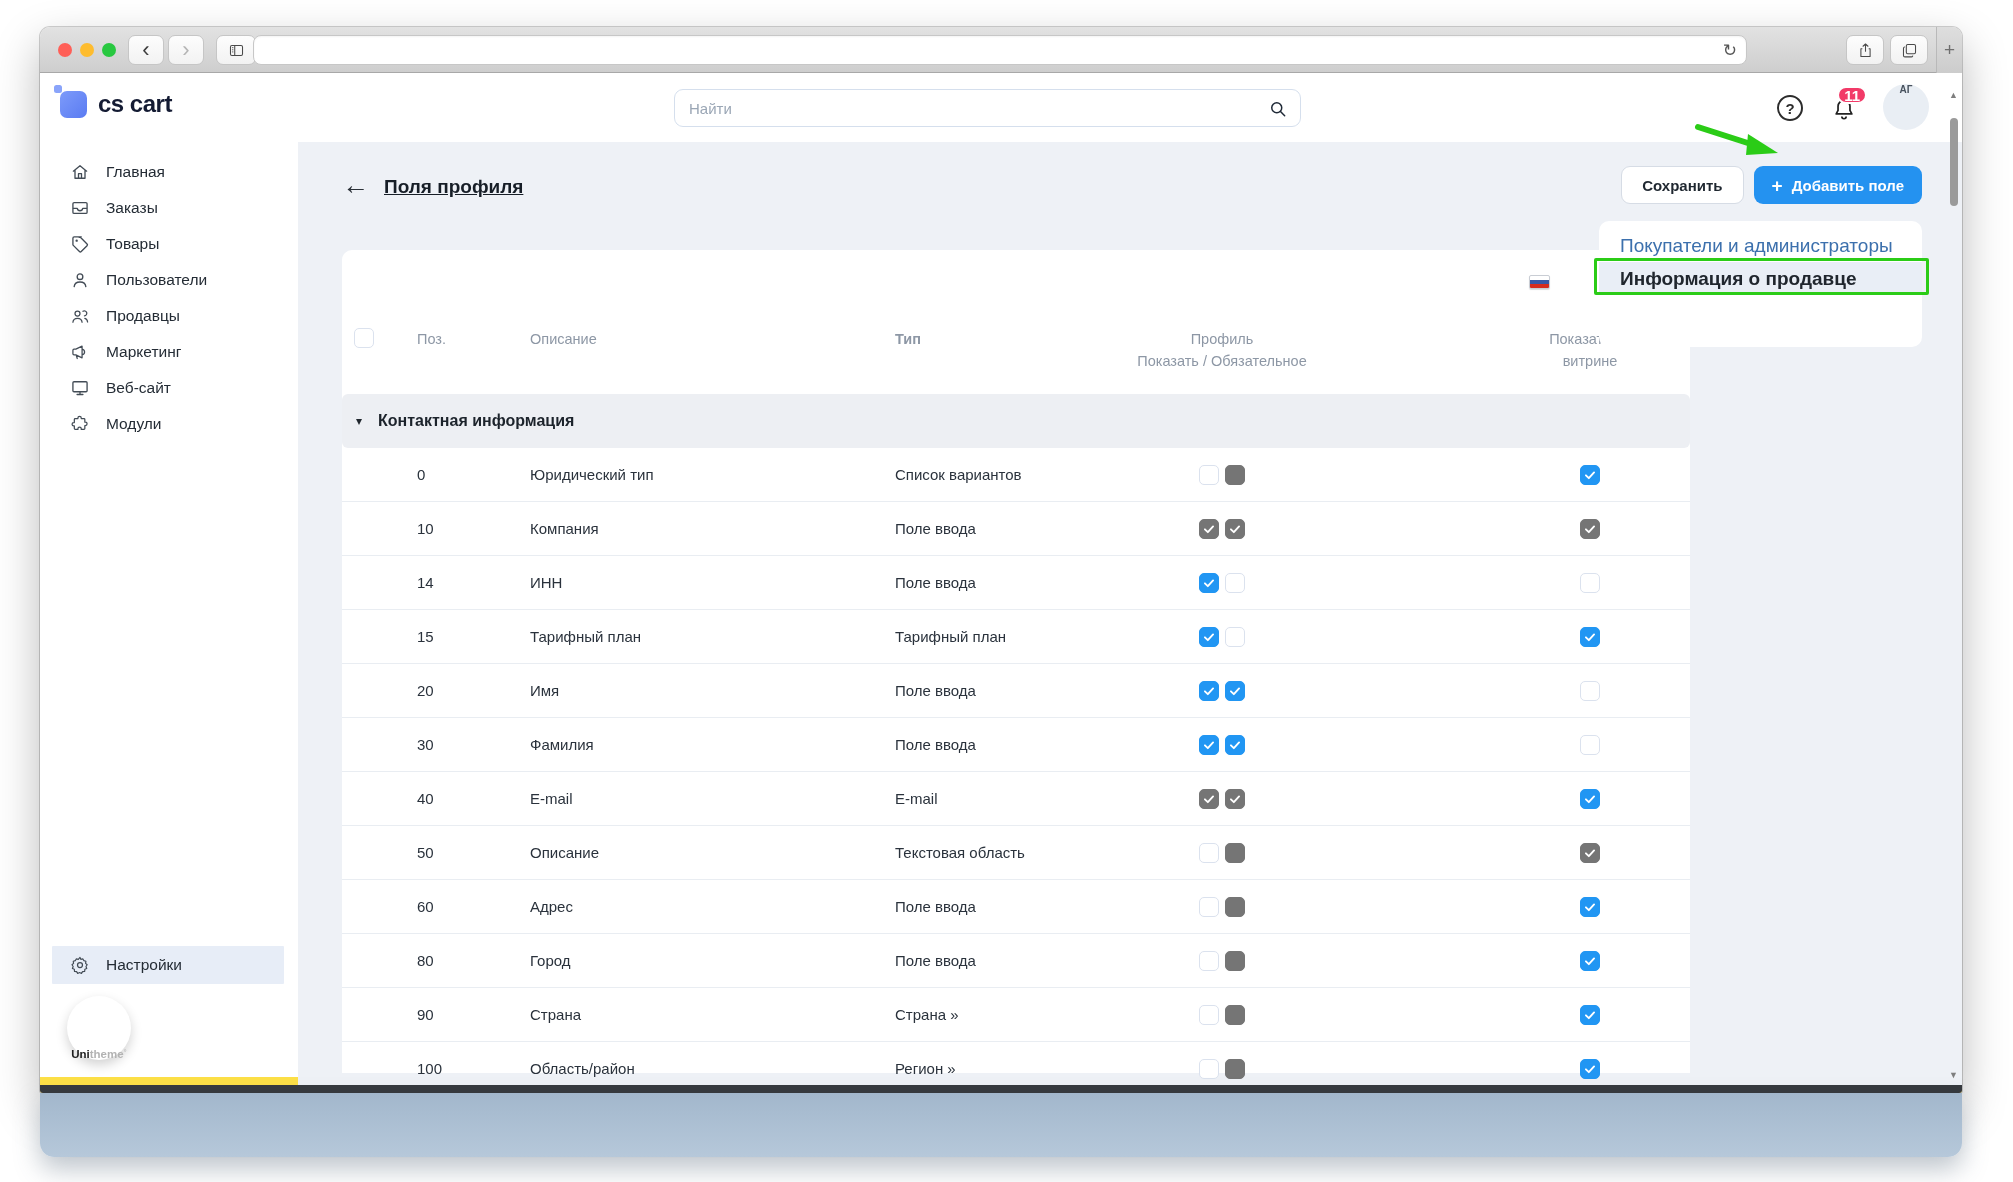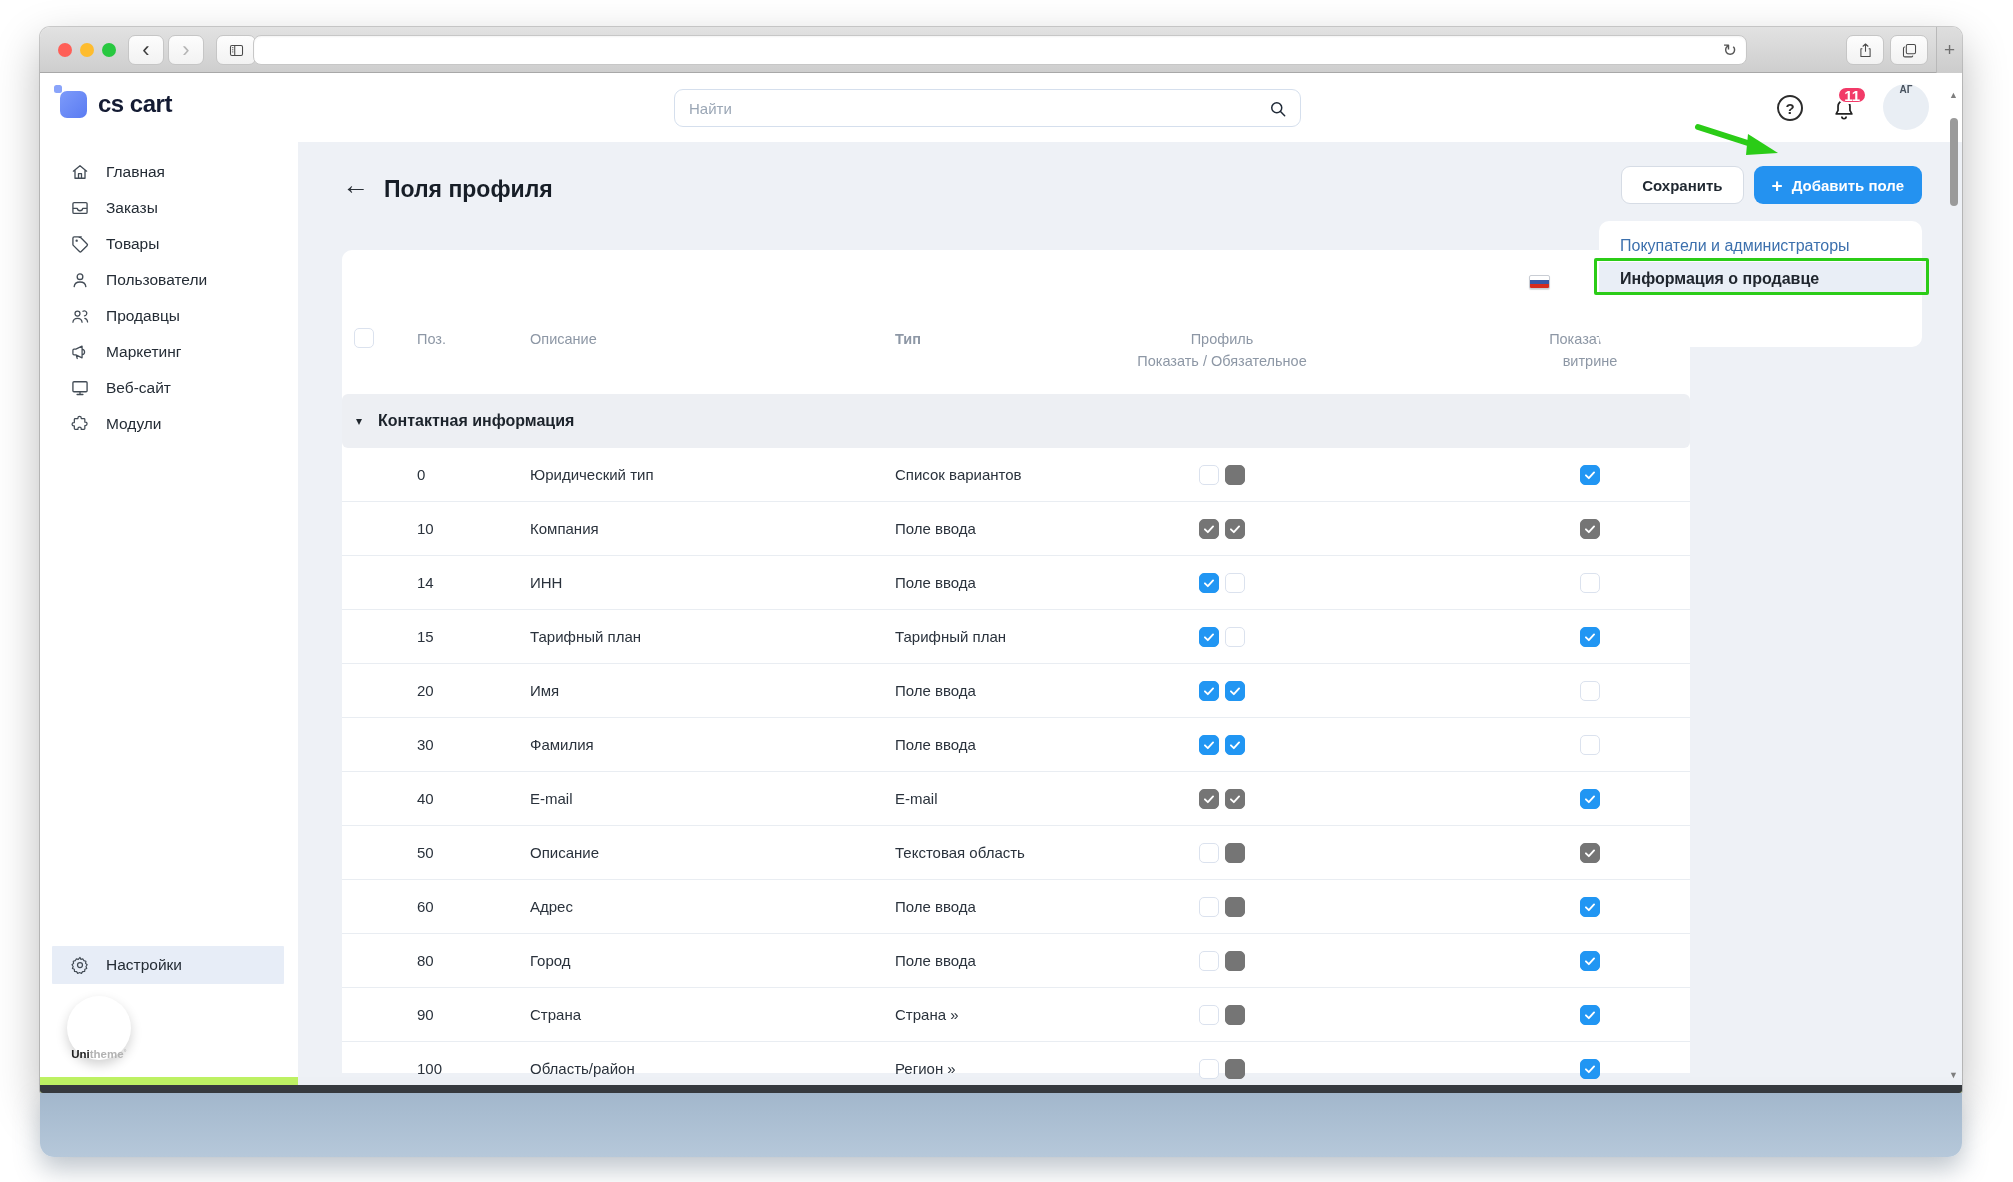--- a/index.html
+++ b/index.html
@@ -40,21 +40,21 @@
   .refresh { position:absolute; right:9px; top:4px; font-size:17px; color:#555; }
   .btn-share { left:1806px; width:38px; }
   .btn-tabs  { left:1850px; width:38px; }
   .newtab-strip {
     position:absolute; left:1896px; top:0; width:26px; height:46px;
     border-left:1px solid #b9b9b9; border-radius:0 10px 0 0;
     display:flex; align-items:center; justify-content:center;
     color:#6f6f6f; font-size:19px; background:linear-gradient(#dedede,#cccccc);
   }
   
-  .pagearea { position:absolute; left:0; top:47px; right:0; bottom:0; background:#bef264; overflow:hidden; border-radius:0 0 3px 3px; }
+  .pagearea { position:absolute; left:0; top:47px; right:0; bottom:0; background:#fde047; overflow:hidden; border-radius:0 0 3px 3px; }
   .page-bottom-bar { position:absolute; left:0; right:0; bottom:0; height:8px; background:#35393e; z-index:40; }
   .desktop-band {
     position:absolute; left:40px; top:1093px; width:1922px; height:64px;
     background:linear-gradient(#a2b7cc,#b6c8da);
     border-radius:0 0 14px 14px; box-shadow:0 12px 26px rgba(70,90,110,.35);
   }
   
   .app-header { position:absolute; left:0; top:0; right:0; height:68px; background:#fff; z-index:5; }
   .logo { position:absolute; left:20px; top:16px; display:flex; align-items:center; gap:11px; }
   .logo-mark { position:relative; width:27px; height:27px; border-radius:7px; background:linear-gradient(135deg,#7d9bfa,#5a7bf2); }
@@ -103,21 +103,21 @@
     position:absolute; left:27px; top:854px; width:64px; height:64px; border-radius:50%;
     background:#fff; box-shadow:0 5px 12px rgba(0,0,0,.18);
     display:flex; align-items:flex-end; justify-content:center; font-size:11.5px;
   }
   .theme-bold { font-weight:bold; color:#1c1c1c; }
   .theme-light{ font-weight:bold; color:#b3b3b3; }
   .theme-mark { color:#b3b3b3; font-size:8px; vertical-align:top; }
   
   .content { position:absolute; left:258px; top:68px; right:0; bottom:8px; background:#eef1f6; overflow:hidden; }
   .back-arrow { position:absolute; left:44px; top:30px; font-size:27px; color:#2b3138; line-height:1; }
-  .page-title { position:absolute; left:86px; top:34px; font-size:23px; font-weight:bold; color:#171e27; }
+  .page-title { position:absolute; left:86px; top:34px; font-size:19px; font-weight:bold; color:#171e27;text-decoration:underline; }
   .hdr-buttons { position:absolute; top:24px; right:40px; display:flex; gap:10px; z-index:6;justify-content:space-between; }
   .btn-save {
     height:38px; padding:0 20px; border-radius:9px; background:#fff; border:1px solid #d6dce5;
     font-size:15px; font-weight:bold; color:#1f2730; display:flex; align-items:center;
   }
   .btn-add {
     height:38px; padding:0 18px; border-radius:9px; background:#2492f0; border:0;
     font-size:15px; font-weight:bold; color:#fff; display:flex; align-items:center; gap:9px;
   }
   .btn-add .plus { font-size:19px; font-weight:bold; line-height:1; }
@@ -156,21 +156,21 @@
   }
   .cb svg { width:14px; height:14px; }
   .cb.blue { background:#2196f3; border-color:#2196f3; }
   .cb.gray { background:#757575; border-color:#757575; }
   .cb.fill { background:#757575; border-color:#757575; }
   
   .right-panel {
     position:absolute; left:1301px; top:79px; width:323px; height:126px;
     background:#fff; border-radius:10px; padding:8px 0; z-index:3;
   }
-  .panel-item { height:33px; display:flex; align-items:center; padding-left:21px; font-size:16px; cursor:pointer; }
+  .panel-item { height:33px; display:flex; align-items:center; padding-left:21px; font-size:19px; cursor:pointer; }
   .panel-item.link { color:#3c70ad; }
   .panel-item.selected { background:#e9eef6; color:#20262e; font-weight:bold; }
   .green-rect {
     position:absolute; left:1296px; top:116px; width:335px; height:37px;
     border:3px solid #2bcc17; border-radius:2px; z-index:10; pointer-events:none;
   }
   .green-arrow { position:absolute; left:1652px; top:48px; width:92px; height:38px; z-index:30; pointer-events:none; }
 </style>
 </head>
 <body>

